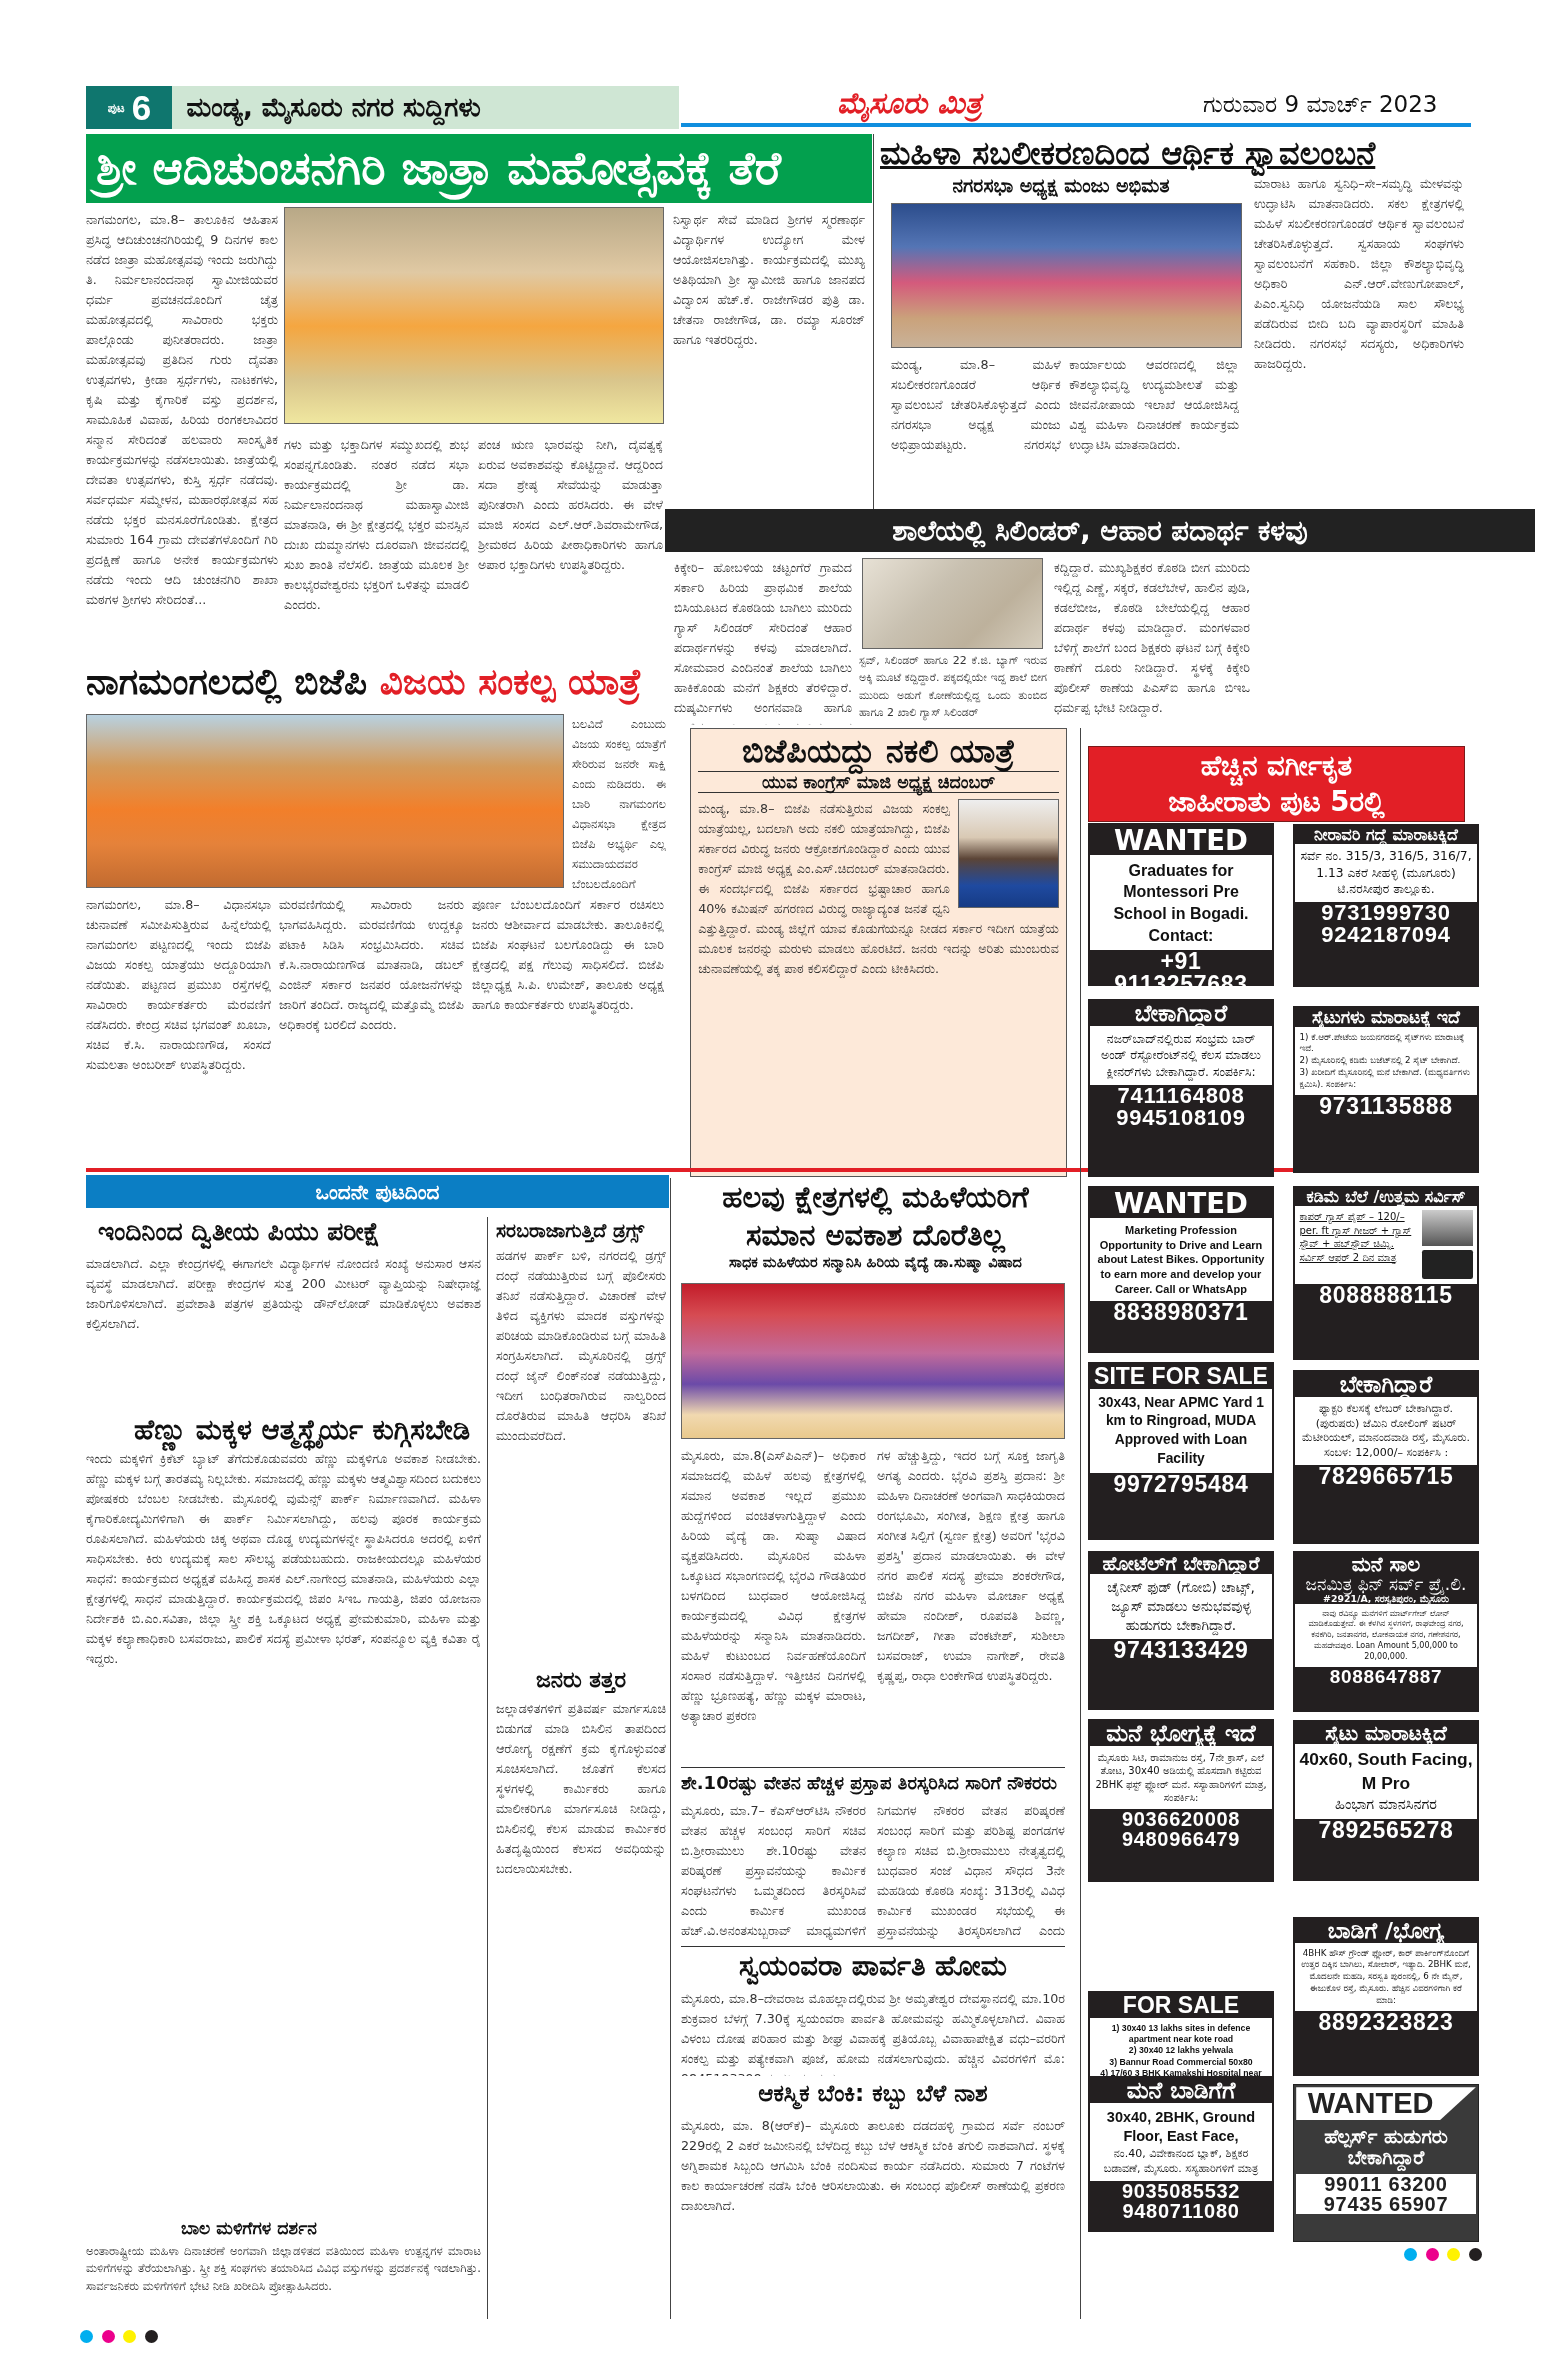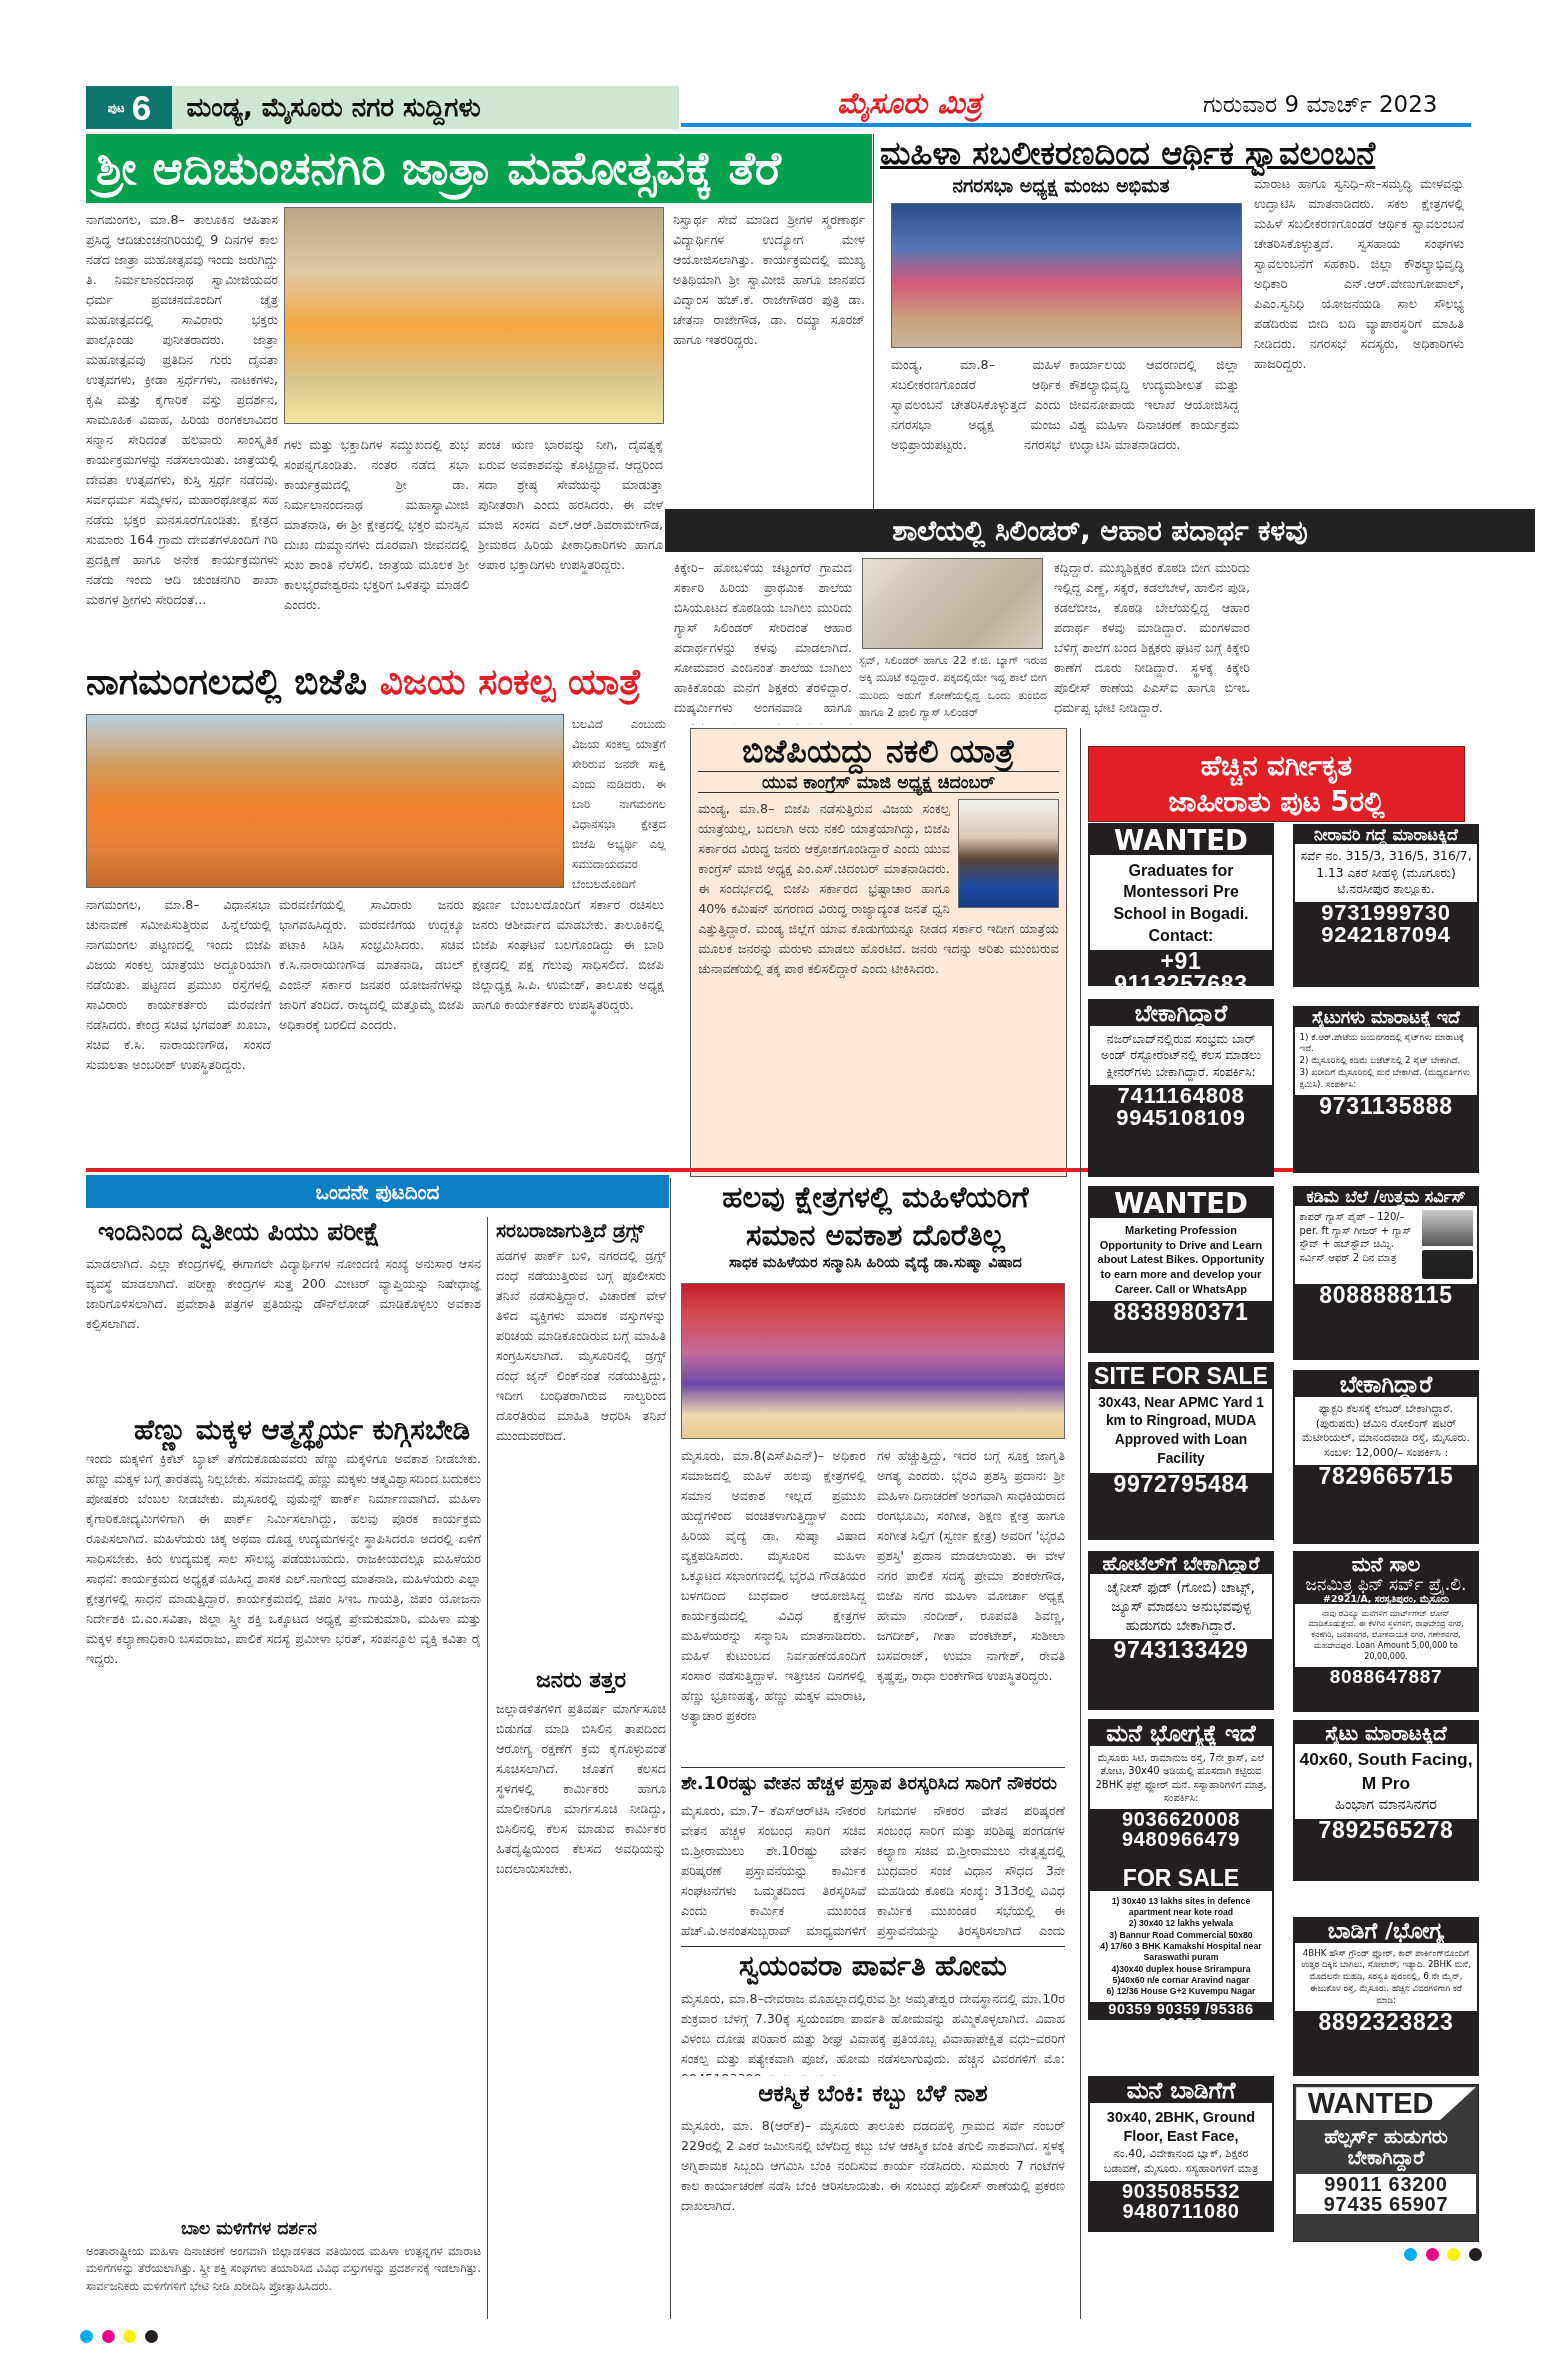--- a/index.html
+++ b/index.html
@@ -178,21 +178,21 @@
   <div class="ad-head" style="font-size:19px;">ಹೋಟೆಲ್‌ಗೆ ಬೇಕಾಗಿದ್ದಾರೆ</div>
   <div class="ad-body" style="font-size:13.8px;">ಚೈನೀಸ್ ಫುಡ್ (ಗೋಬಿ) ಚಾಟ್ಸ್, ಜ್ಯೂಸ್ ಮಾಡಲು ಅನುಭವವುಳ್ಳ ಹುಡುಗರು ಬೇಕಾಗಿದ್ದಾರೆ.</div>
   <div class="ad-phone" style="font-size:23px;">9743133429</div>
 </div>
 <div class="ad ad-left" style="top:1719px;height:163px;">
   <div class="ad-head" style="font-size:23px;">ಮನೆ ಭೋಗ್ಯಕ್ಕೆ ಇದೆ</div>
   <div class="ad-body" style="font-size:10px;">ಮೈಸೂರು ಸಿಟಿ, ರಾಮಾನುಜ ರಸ್ತೆ, 7ನೇ ಕ್ರಾಸ್, ಎಲೆ ತೋಟ, 30x40 ಅಡಿಯಲ್ಲಿ ಹೊಸದಾಗಿ ಕಟ್ಟಿರುವ 2BHK ಫಸ್ಟ್ ಫ್ಲೋರ್ ಮನೆ. ಸಸ್ಯಾಹಾರಿಗಳಿಗೆ ಮಾತ್ರ, ಸಂಪರ್ಕಿಸಿ:</div>
   <div class="ad-phone" style="font-size:20px;">9036620008</div>
   <div class="ad-phone" style="font-size:20px;">9480966479</div>
 </div>
-<div class="ad ad-left" style="top:1864px;height:156px;">
+<div class="ad ad-left" style="top:1991px;height:156px;">
   <div class="ad-head" style="font-size:23px;font-family:'Liberation Sans',sans-serif;">FOR SALE</div>
   <div class="ad-body" style="font-size:8.7px;text-align:center;font-weight:bold;font-family:'Liberation Sans',sans-serif;line-height:1.3;">
     <div>1) 30x40 13 lakhs sites in defence apartment near kote road</div>
     <div>2) 30x40 12 lakhs yelwala</div>
     <div>3) Bannur Road Commercial 50x80</div>
     <div>4) 17/60 3 BHK Kamakshi Hospital near Saraswathi puram</div>
     <div>4)30x40 duplex house Srirampura</div>
     <div>5)40x60 n/e cornar Aravind nagar</div>
     <div>6) 12/36 House G+2 Kuvempu Nagar</div>
   </div>
@@ -218,21 +218,21 @@
   <div class="ad-head" style="font-size:17.4px;">ಸೈಟುಗಳು ಮಾರಾಟಕ್ಕೆ ಇದೆ</div>
   <div class="ad-body" style="font-size:8.7px;text-align:left;">
     <div>1) ಕೆ.ಆರ್.ಪೇಟೆಯ ಜಯನಗರದಲ್ಲಿ ಸೈಟ್‌ಗಳು ಮಾರಾಟಕ್ಕೆ ಇವೆ.</div>
     <div>2) ಮೈಸೂರಿನಲ್ಲಿ ಕಡಿಮೆ ಬಜೆಟ್‌ನಲ್ಲಿ 2 ಸೈಟ್ ಬೇಕಾಗಿದೆ.</div>
     <div>3) ಖರೀದಿಗೆ ಮೈಸೂರಿನಲ್ಲಿ ಮನೆ ಬೇಕಾಗಿದೆ. (ಮಧ್ಯವರ್ತಿಗಳು ಕ್ಷಮಿಸಿ). ಸಂಪರ್ಕಿಸಿ:</div>
   </div>
   <div class="ad-phone" style="font-size:23px;">9731135888</div>
 </div>
 <div class="ad ad-right" style="top:1186px;height:174px;">
   <div class="ad-head" style="font-size:16px;">ಕಡಿಮೆ ಬೆಲೆ /ಉತ್ತಮ ಸರ್ವಿಸ್</div>
-  <div class="ad-body" style="font-size:10px;text-align:left;display:flex;gap:4.3px;">
+  <div class="ad-body" style="font-size:10px;text-align:left;display:flex;gap:4.3px;text-decoration:underline;">
     <div style="flex:1;">ಕಾಪರ್ ಗ್ಯಾಸ್ ಪೈಪ್ – 120/– per. ft ಗ್ಯಾಸ್ ಗೀಜರ್ + ಗ್ಯಾಸ್ ಸ್ಟೌವ್ + ಹಬ್‌ಸ್ಟೌವ್ ಚಿಮ್ನಿ. ಸರ್ವಿಸ್ ಆಫರ್ 2 ದಿನ ಮಾತ್ರ</div>
     <div style="width:51px;display:flex;flex-direction:column;gap:4.3px;">
       <div style="height:36px;background:linear-gradient(180deg,#ccc,#555);"></div>
       <div style="height:29px;background:#222;border-radius:2.2px;"></div>
     </div>
   </div>
   <div class="ad-phone" style="font-size:23px;">8088888115</div>
 </div>
 <div class="ad ad-right" style="top:1370px;height:174px;">
   <div class="ad-head" style="font-size:23px;">ಬೇಕಾಗಿದ್ದಾರೆ</div>

